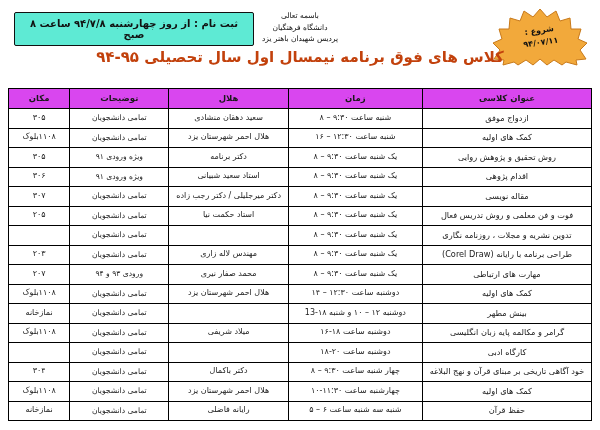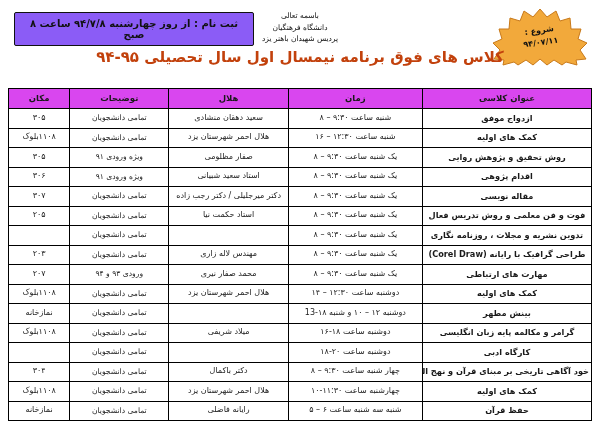--- a/index.html
+++ b/index.html
@@ -61,21 +61,21 @@
     font-weight: bold;
     color: #111;
     transform: rotate(-8deg);
     line-height: 1.5;
   }
   .reg-box {
     position: absolute;
     top: 6px;
     left: 6px;
     width: 240px;
-    background: #8b5cf6;
+    background: #5eead4;
     border: 1px solid #111;
     border-radius: 2px;
     text-align: center;
     font-size: 10px;
     font-weight: bold;
     padding: 5px 4px;
     box-sizing: border-box;
     color: #111;
   }
   .main-title {
@@ -114,21 +114,21 @@
     height: 19px;
   }
   col.c-place  { width: 10.5%; }
   col.c-note   { width: 17%; }
   col.c-teach  { width: 20.5%; }
   col.c-time   { width: 23%; }
   col.c-title  { width: 29%; }
 
   td.title {
     text-align: right;
-    font-weight: bold;
+    font-weight: normal;
     padding-right: 4px;
     font-size: 8.2px;
   }
   td.time { font-size: 8px; }
   td.teacher { font-size: 8px; }
   td.note { font-size: 7.6px; }
   td.place { font-size: 8px; }
 </style>
 </head>
 <body>
@@ -186,21 +186,21 @@
       <tr>
         <td class="title">کمک های اولیه</td>
         <td class="time">شنبه ساعت ۱۲:۳۰ – ۱۶</td>
         <td class="teacher">هلال احمر شهرستان یزد</td>
         <td class="note">تمامی دانشجویان</td>
         <td class="place">۱۱۰۸بلوک</td>
       </tr>
       <tr>
         <td class="title">روش تحقیق و پژوهش روایی</td>
         <td class="time">یک شنبه ساعت ۹:۳۰ – ۸</td>
-        <td class="teacher">صفار مظلومی</td>
+        <td class="teacher">دکتر برنامه</td>
         <td class="note">ویژه ورودی ۹۱</td>
         <td class="place">۳۰۵</td>
       </tr>
       <tr>
         <td class="title">اقدام پژوهی</td>
         <td class="time">یک شنبه ساعت ۹:۳۰ – ۸</td>
         <td class="teacher">استاد سعید شبیانی</td>
         <td class="note">ویژه ورودی ۹۱</td>
         <td class="place">۳۰۶</td>
       </tr>
@@ -219,21 +219,21 @@
         <td class="place">۲۰۵</td>
       </tr>
       <tr>
         <td class="title">تدوین نشریه و مجلات ، روزنامه نگاری</td>
         <td class="time">یک شنبه ساعت ۹:۳۰ – ۸</td>
         <td class="teacher"></td>
         <td class="note">تمامی دانشجویان</td>
         <td class="place"></td>
       </tr>
       <tr>
-        <td class="title">طراحی گرافیک با رایانه (Corel Draw)</td>
+        <td class="title">طراحی برنامه با رایانه (Corel Draw)</td>
         <td class="time">یک شنبه ساعت ۹:۳۰ – ۸</td>
         <td class="teacher">مهندس لاله زاری</td>
         <td class="note">تمامی دانشجویان</td>
         <td class="place">۲۰۳</td>
       </tr>
       <tr>
         <td class="title">مهارت های ارتباطی</td>
         <td class="time">یک شنبه ساعت ۹:۳۰ – ۸</td>
         <td class="teacher">محمد صفار نیری</td>
         <td class="note">ورودی ۹۳ و ۹۴</td>

